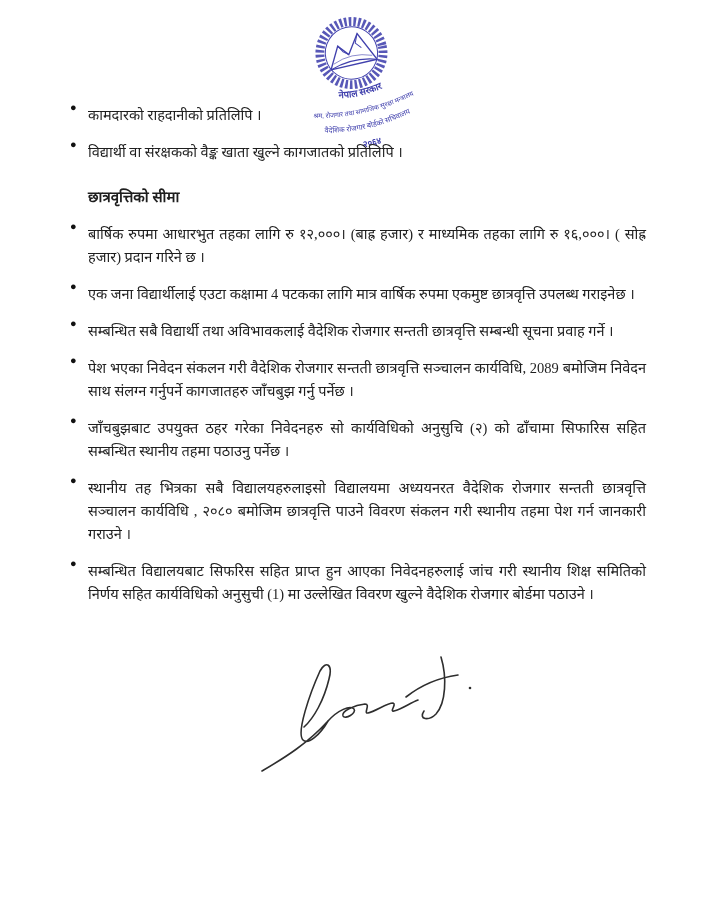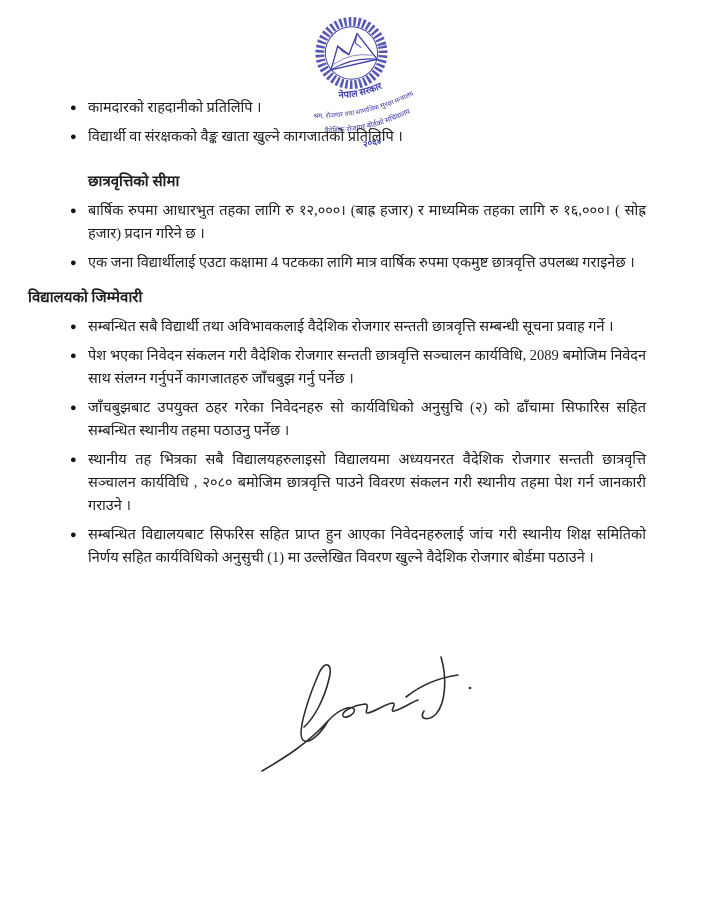--- a/index.html
+++ b/index.html
@@ -19,21 +19,21 @@
   }
   .content {
     position:absolute; top:0; left:28px; width:618px;
     padding-top:90px;
     font-size:14.5px; line-height:23px;
   }
   .bullet-row { display:flex; padding-left:42px; margin-top:6px; }
   .bullet-row .dot {
     flex:none; width:18px; font-size:11px; line-height:23px; color:#111;
   }
-  .bullet-row .bt { flex:1; text-align:justify; }
+  .bullet-row .bt { flex:1; text-align:justify;margin-top:8px; }
   .section-heading { font-weight:bold; font-size:15px; }
   .indented { margin-left:60px; }
   .h1sp { margin-top:22px; }
   .h2sp { margin-top:12px; }
   .h3sp { margin-top:26px; }
   .footer-note {
     margin-top:38px;
     text-align:justify; line-height:26px;
   }
   .signature {
@@ -92,21 +92,20 @@
     <div class="section-heading indented h1sp">छात्रवृत्तिको सीमा</div>
     <div class="bullet-row">
       <span class="dot">●</span>
       <div class="bt">बार्षिक रुपमा आधारभुत तहका लागि रु १२,०००। (बाह्र हजार) र माध्यमिक तहका लागि रु १६,०००। ( सोह्र हजार) प्रदान गरिने छ ।</div>
     </div>
     <div class="bullet-row">
       <span class="dot">●</span>
       <div class="bt">एक जना विद्यार्थीलाई एउटा कक्षामा 4 पटकका लागि मात्र वार्षिक रुपमा एकमुष्ट छात्रवृत्ति उपलब्ध गराइनेछ ।</div>
     </div>
 
-    <div class="section-heading h2sp">विद्यालयको जिम्मेवारी</div>
     <div class="bullet-row">
       <span class="dot">●</span>
       <div class="bt">सम्बन्धित सबै विद्यार्थी तथा अविभावकलाई वैदेशिक रोजगार सन्तती छात्रवृत्ति सम्बन्धी सूचना प्रवाह गर्ने ।</div>
     </div>
     <div class="bullet-row">
       <span class="dot">●</span>
       <div class="bt">पेश भएका निवेदन संकलन गरी वैदेशिक रोजगार सन्तती छात्रवृत्ति सञ्चालन कार्यविधि, 2089 बमोजिम निवेदन साथ संलग्न गर्नुपर्ने कागजातहरु जाँचबुझ गर्नु पर्नेछ ।</div>
     </div>
     <div class="bullet-row">
       <span class="dot">●</span>

